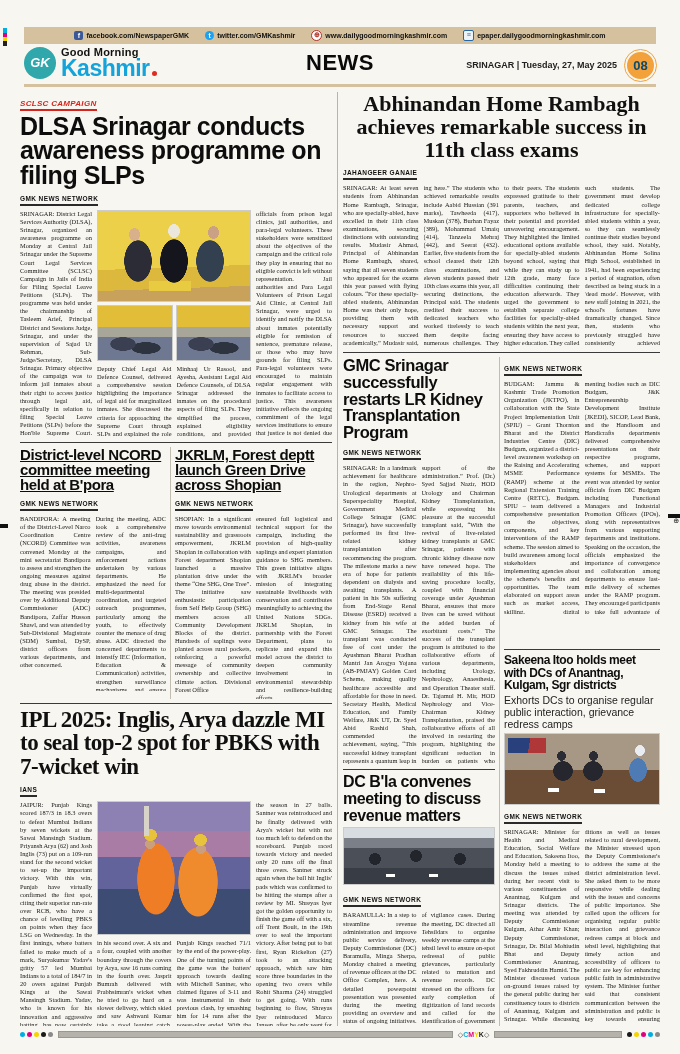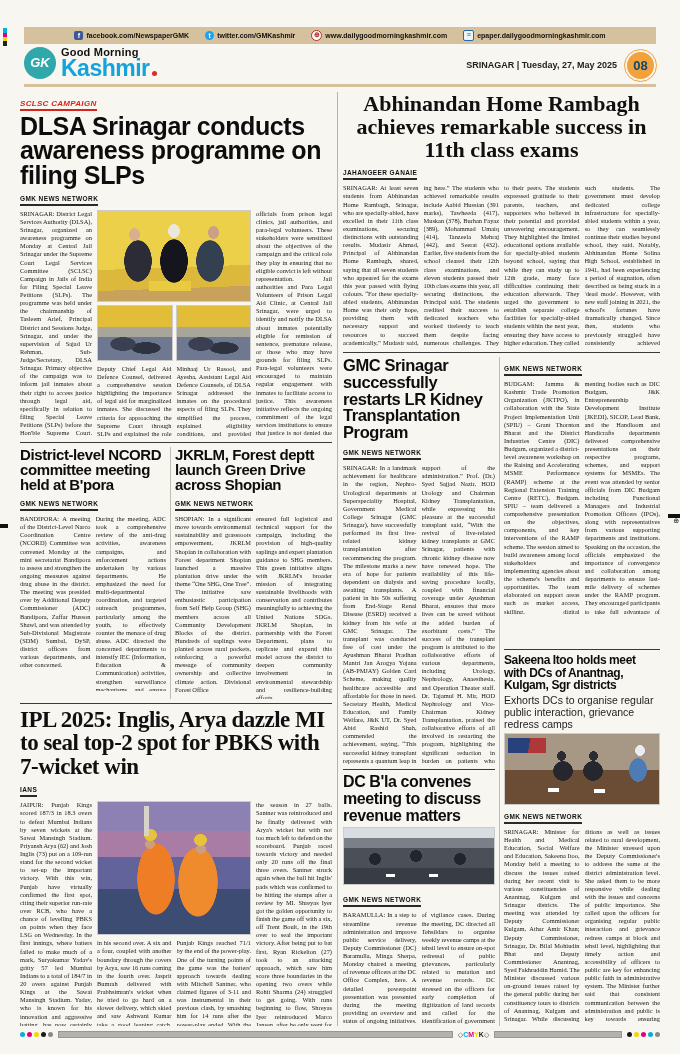--- a/index.html
+++ b/index.html
@@ -53,21 +53,21 @@
   .art-dlsa{height:346px;overflow:hidden;}
   .hl-dlsa{font-size:25px;line-height:.97;}
   .grid4{display:grid;grid-template-columns:72px 1fr 1fr 76px;grid-template-rows:auto 1fr;
     column-gap:5px;row-gap:4px;overflow:hidden;}
   .g-c1{grid-column:1;grid-row:1/3;} .g-ph{grid-column:2/4;grid-row:1;}
   .g-c4{grid-column:4;grid-row:1/3;} .g-c2{grid-column:2;grid-row:2;} .g-c3{grid-column:3;grid-row:2;}
   .dlsa-body{height:246px;}
   .ipl-body{height:242px;}
   .row-two{display:flex;height:252px;overflow:hidden;}
   .art-ncord{width:146px;overflow:hidden;} .art-jkrlm{flex:1;min-width:0;overflow:hidden;}
-  .hl-small{font-size:15px;line-height:1.0;}
+  .hl-small{font-size:15px;line-height:1.0;text-decoration:underline;}
   .art-ipl{flex:1;overflow:hidden;}
   .hl-ipl{font-size:23px;line-height:1.02;letter-spacing:-0.5px;}
   .art-abhi{height:256px;overflow:hidden;}
   .hl-abhi{font-size:22px;line-height:1.05;text-align:center;}
   .row-sub{flex:1;display:flex;min-height:0;}
   .subcolA{width:152px;display:flex;flex-direction:column;}
   .subcolB{flex:1;min-width:0;display:flex;flex-direction:column;}
   .art-gmc{height:408px;overflow:hidden;} .art-dc{flex:1;overflow:hidden;}
   .art-ramp{height:288px;overflow:hidden;} .art-sak{flex:1;overflow:hidden;}
   .hl-gmc,.hl-ramp{font-size:16.5px;line-height:1.02;}
@@ -167,20 +167,21 @@
   </div>
 
   <div class="masthead">
     <div class="brand">
       <div class="gk-circle">GK</div>
       <div class="brand-names">
         <div class="gm">Good Morning</div>
         <div class="km"><span>Kashmir</span><span class="reddot"></span></div>
       </div>
     </div>
+    <div class="section-title">NEWS</div>
     <div class="mast-right">
       <span class="dateline">SRINAGAR  |  Tuesday, 27, May 2025</span>
       <span class="page-circle">08</span>
     </div>
   </div>
   <div class="tan-rule"></div>
 
   <div class="content">
 
     <div class="half-left">

